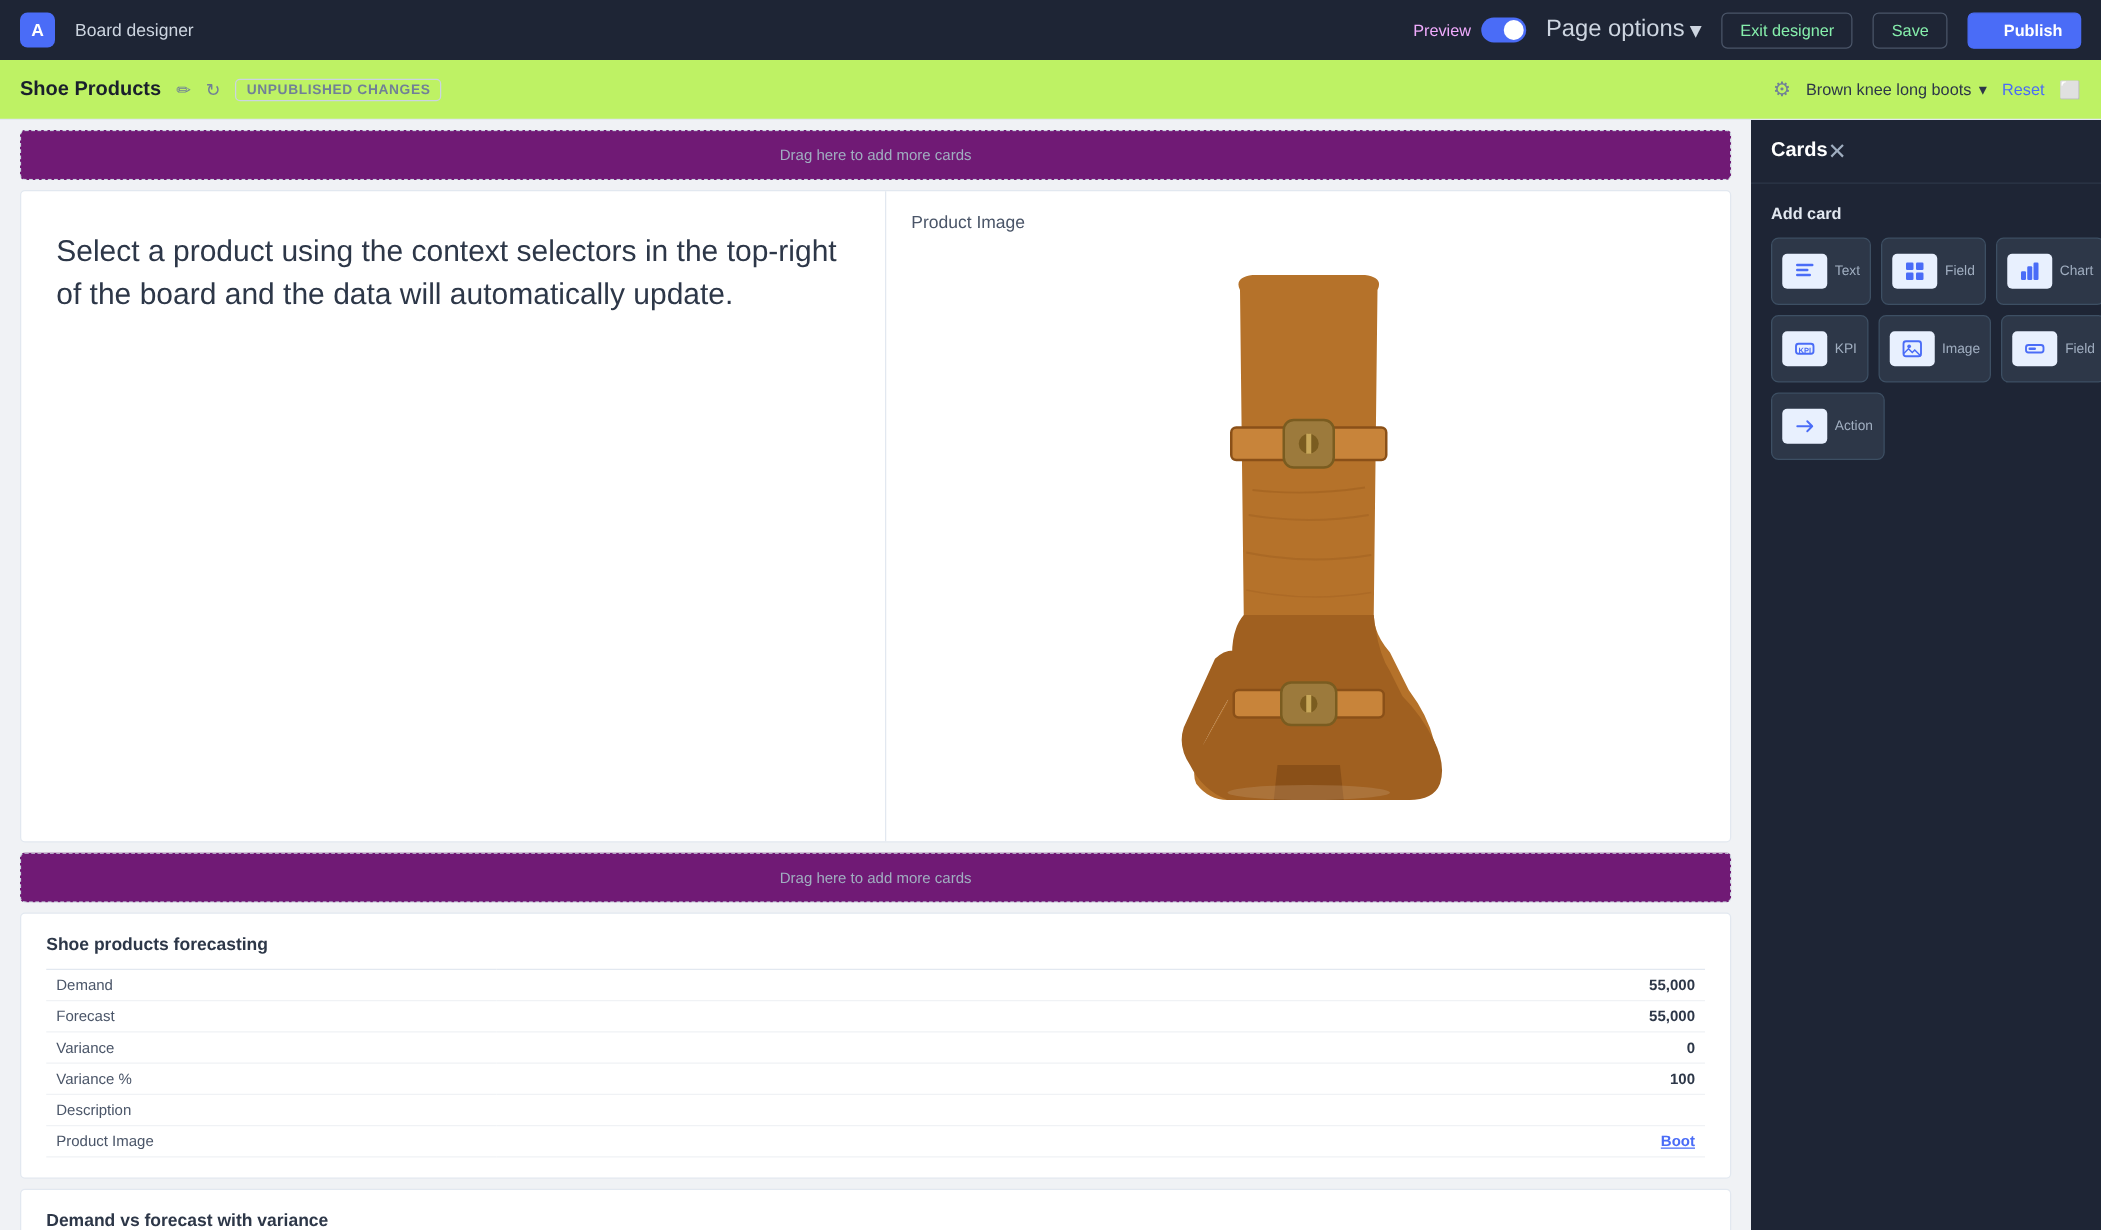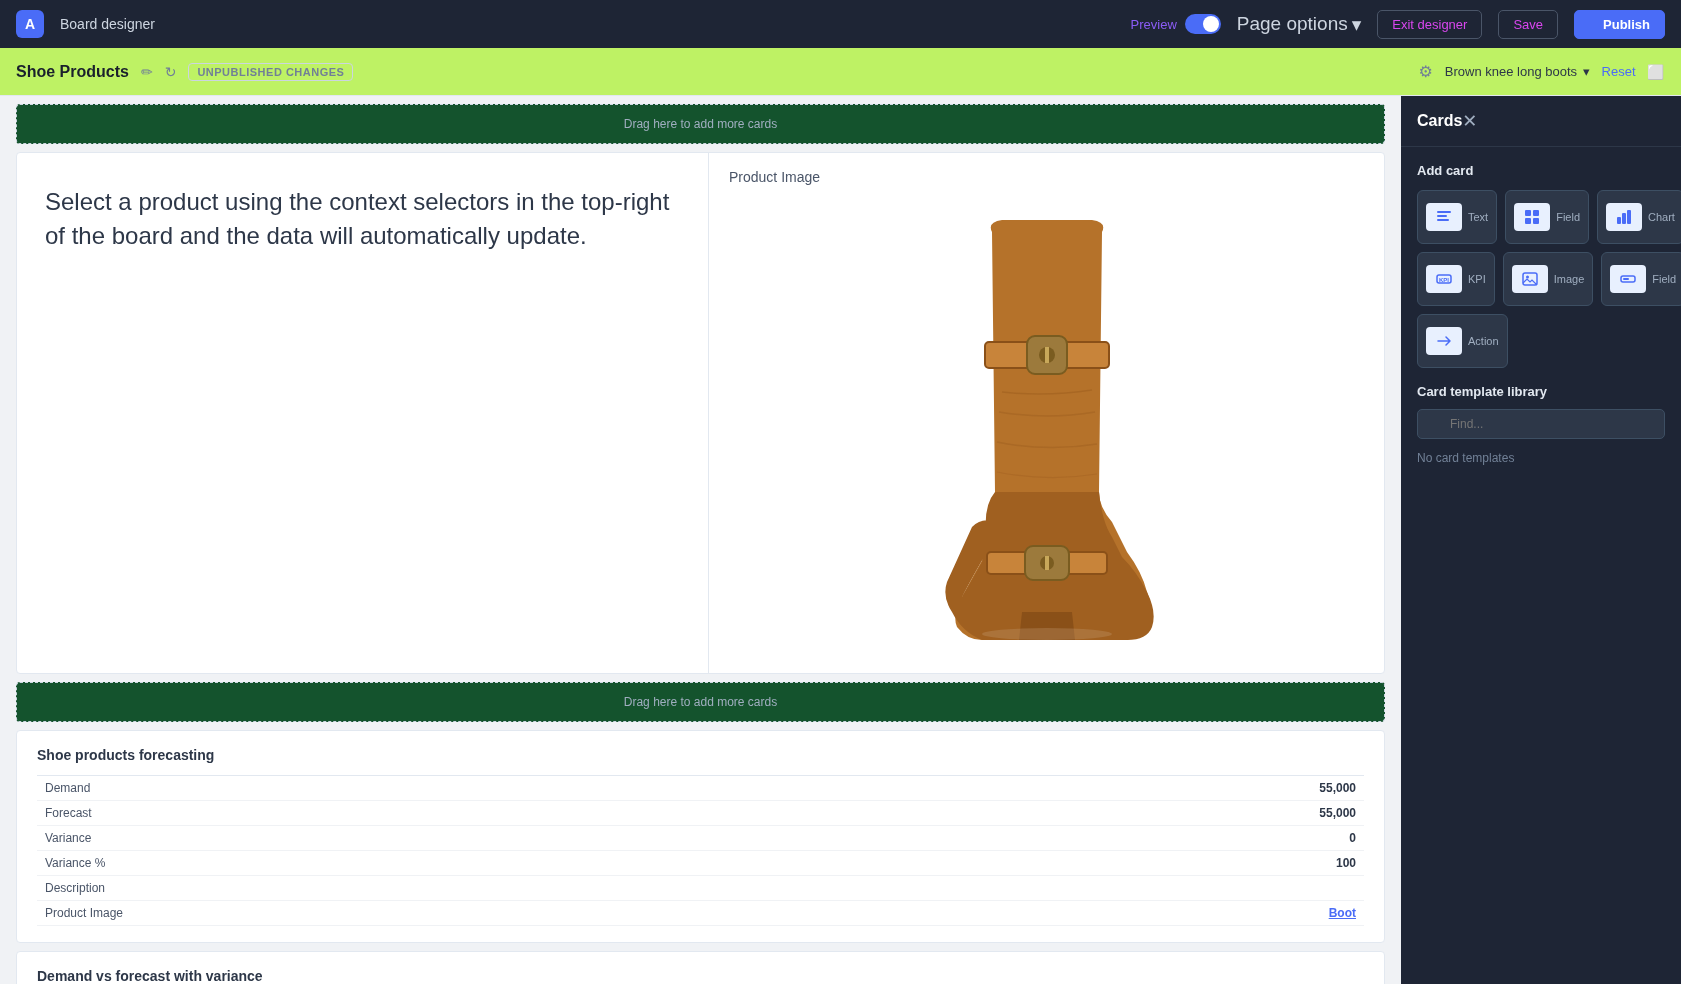--- a/index.html
+++ b/index.html
@@ -9,30 +9,30 @@
     .topnav {
       display: flex; align-items: center; background: #1e2535; color: #fff;
       height: 48px; padding: 0 16px; gap: 16px;
     }
     .topnav-logo {
       width: 28px; height: 28px; background: #4a6cf7; border-radius: 6px;
       display: flex; align-items: center; justify-content: center; font-weight: 700; font-size: 14px; color: #fff; flex-shrink: 0;
     }
     .topnav-title { font-size: 14px; color: #cdd5e0; }
     .topnav-spacer { flex: 1; }
-    .topnav-preview { display: flex; align-items: center; gap: 8px; color: #8b5cf6; font-size: 13px; }
+    .topnav-preview { display: flex; align-items: center; gap: 8px; color: #f0abfc; font-size: 13px; }
     .toggle-switch {
       width: 36px; height: 20px; background: #4a6cf7; border-radius: 10px; position: relative; cursor: pointer;
     }
     .toggle-knob {
       position: absolute; right: 2px; top: 2px; width: 16px; height: 16px; background: #fff; border-radius: 50%;
     }
     .topnav-page-options { display: flex; align-items: center; gap: 4px; color: #cdd5e0; font-size: 19px; cursor: pointer; }
     .topnav-btn {
-      padding: 6px 14px; border-radius: 5px; font-size: 13px; cursor: pointer; border: 1px solid #4a5568; background: transparent; color: #d946ef;
+      padding: 6px 14px; border-radius: 5px; font-size: 13px; cursor: pointer; border: 1px solid #4a5568; background: transparent; color: #86efac;
     }
     .topnav-btn-publish {
       background: #4a6cf7; border-color: #4a6cf7; color: #fff; font-weight: 600; padding-left: 28px;
     }
 
     
     .subheader {
       display: flex; align-items: center; background: #bef264; border-bottom: 1px solid #e2e8f0;
       height: 48px; padding: 0 16px; gap: 12px;
     }
@@ -56,21 +56,21 @@
 
     
     .main-canvas {
       flex: 1; overflow-y: auto; background: #f0f2f5; padding: 0;
     }
 
     
     .drag-zone {
       height: 40px; display: flex; align-items: center; justify-content: center;
       color: #a0aec0; font-size: 12px; border: 1px dashed #cbd5e0; margin: 8px 16px;
-      border-radius: 4px; background: #14532d;
+      border-radius: 4px; background: #701a75;
     }
 
     
     .cards-row {
       display: flex; gap: 0; margin: 0 16px; background: #fff; border: 1px solid #e2e8f0; border-radius: 4px; min-height: 300px;
     }
 
     
     .text-card {
       flex: 1; padding: 32px 28px; border-right: 1px solid #e2e8f0;
@@ -377,24 +377,16 @@
               <svg viewBox="0 0 20 20" fill="none" xmlns="http://www.w3.org/2000/svg">
                   <path d="M4 10h12M12 6l4 4-4 4" stroke="#4a6cf7" stroke-width="1.5" stroke-linecap="round" stroke-linejoin="round"></path>
                 </svg>
             </div>
             <span class="card-type-label">Action</span>
           </div>
         </div>
       </div>
     </div>
 
-    <div class="template-section">
-      <div class="template-title">Card template library</div>
-      <div class="template-search-wrapper">
-        <span class="template-search-icon">🔍</span>
-        <input class="template-search" type="text" placeholder="Find..." style="">
-      </div>
-      <div class="no-templates">No card templates</div>
-    </div>
 
   </div>
 
 </div>
 
 </body></html>

